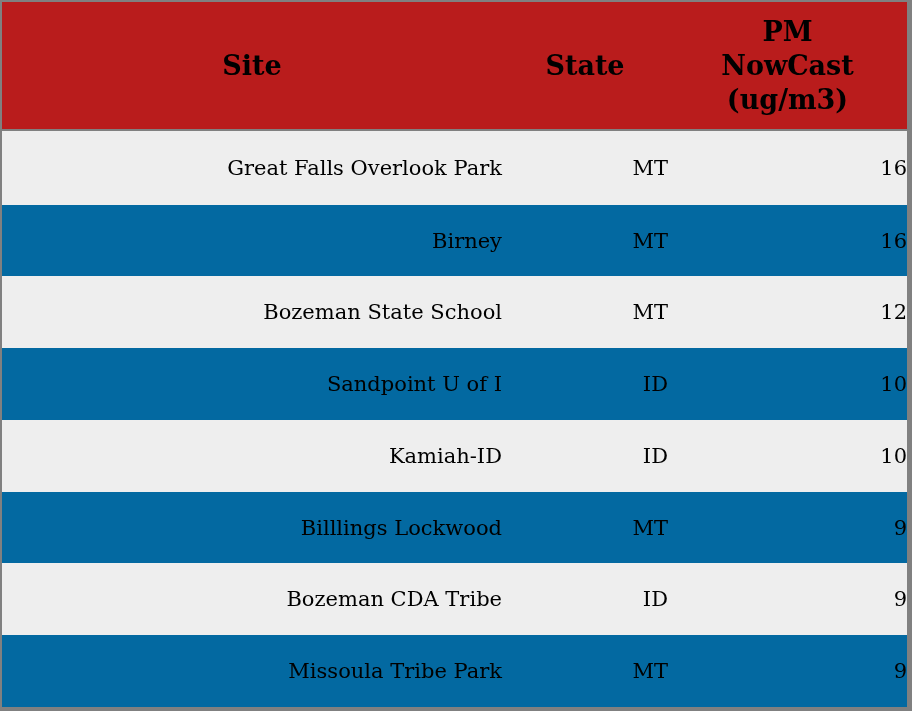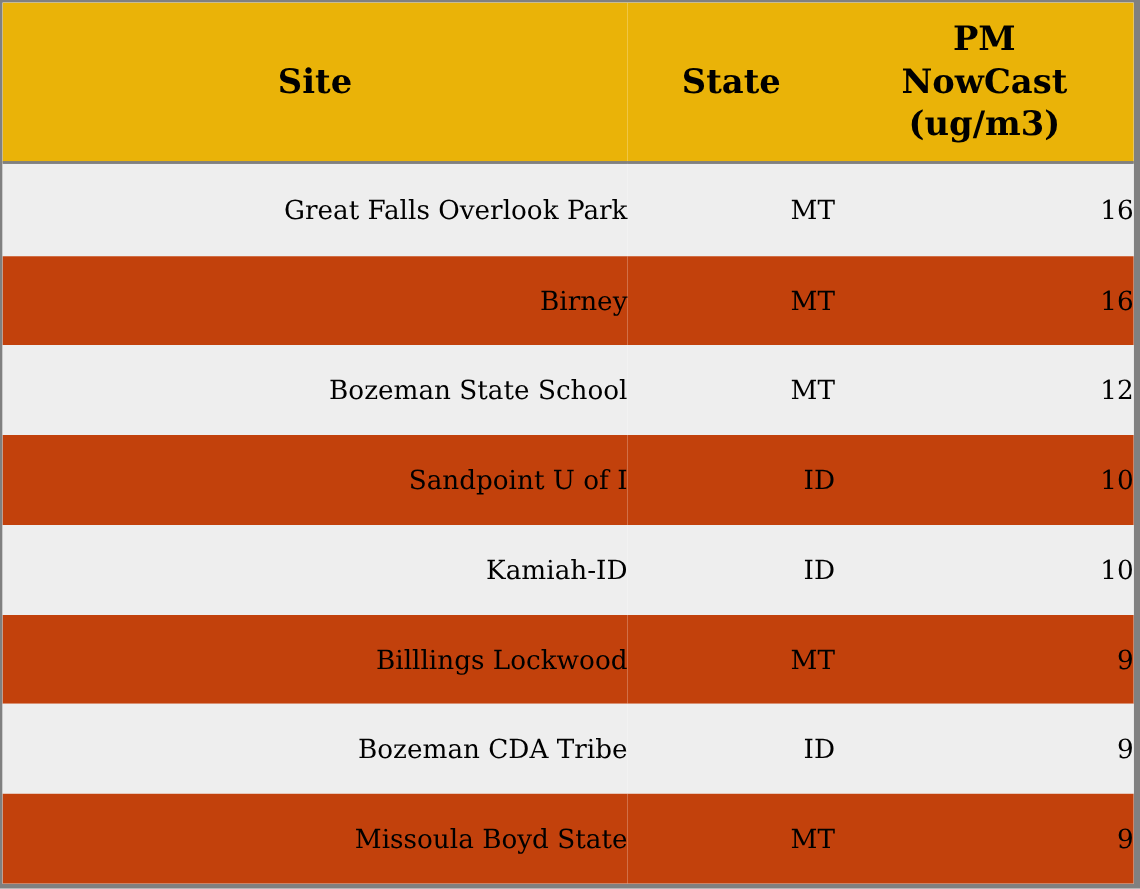--- a/index.html
+++ b/index.html
@@ -24,39 +24,39 @@
     width: 100%;
     height: 100%;
     border-collapse: collapse;
     table-layout: fixed;
   }
   col.c-site  { width: 500px; }
   col.c-state { width: 166px; }
   col.c-pm    { width: auto;  }
   thead th {
     height: 127px;
-    background: #eab308;
+    background: #b91c1c;
     border-bottom: 2px solid #808080;
     font-weight: bold;
     font-size: 27px;
     line-height: 34px;
     text-align: center;
     vertical-align: middle;
     padding: 0;
   }
   th.pm-header {
     white-space: pre-line;
   }
   tbody td {
     font-size: 21px;
     text-align: right;
     vertical-align: middle;
     padding: 0;
   }
-  tbody tr { background: #c2410c; }
+  tbody tr { background: #0369a1; }
   tbody tr:nth-child(odd) { background: #eeeeee; }
 </style>
 </head>
 <body>
 
 <div class="screen">
   <table class="aqi">
     <colgroup>
       <col class="c-site">
       <col class="c-state">
@@ -101,19 +101,19 @@
         <td>Billlings Lockwood</td>
         <td>MT</td>
         <td>9</td>
       </tr>
       <tr>
         <td>Bozeman CDA Tribe</td>
         <td>ID</td>
         <td>9</td>
       </tr>
       <tr>
-        <td>Missoula Boyd State</td>
+        <td>Missoula Tribe Park</td>
         <td>MT</td>
         <td>9</td>
       </tr>
     </tbody>
   </table>
 </div>
 
 </body></html>

